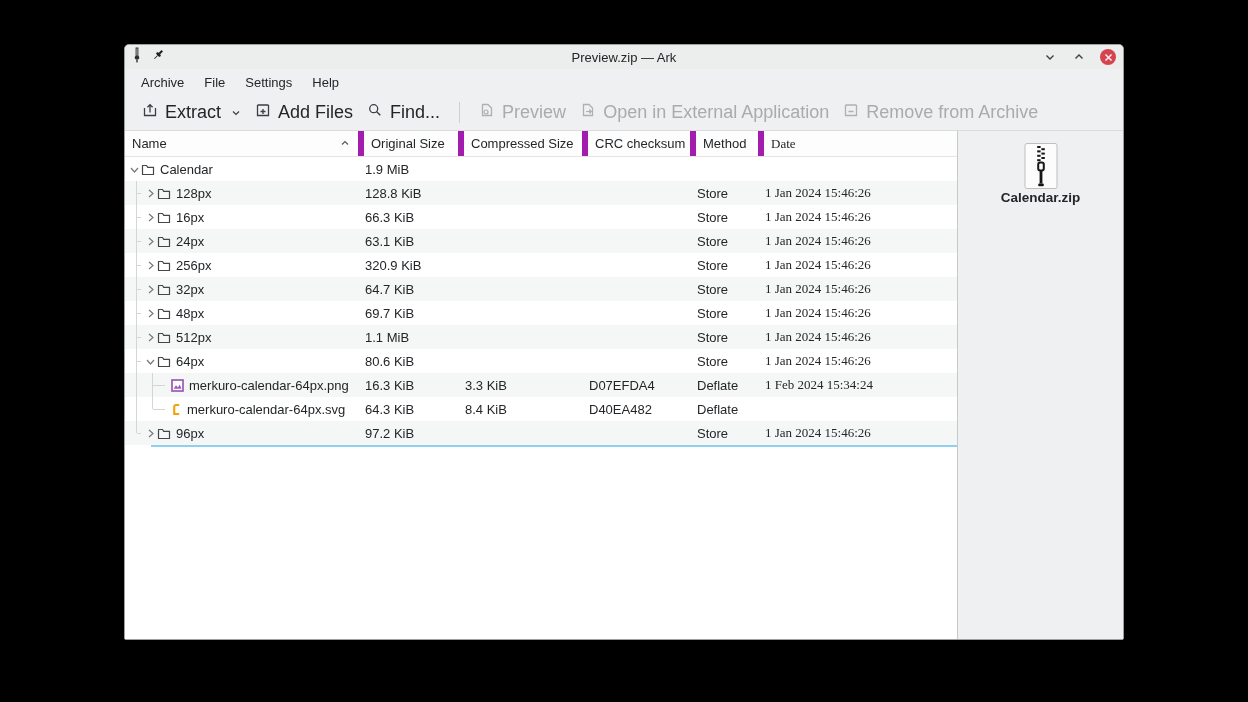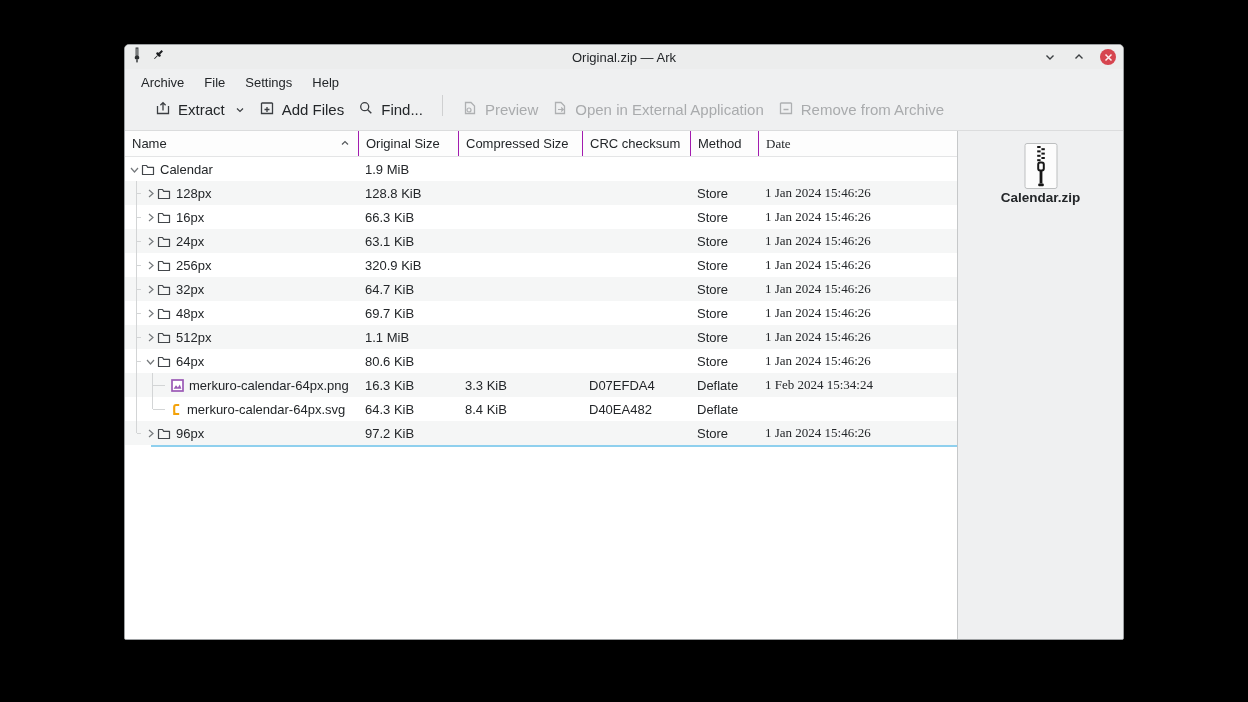--- a/index.html
+++ b/index.html
@@ -18,40 +18,40 @@
   .tb-controls{margin-left:auto;display:flex;align-items:center;gap:13px;z-index:2;}
   .ctl{display:flex;align-items:center;justify-content:center;width:16px;height:16px;cursor:default;}
   .close-btn{width:16px;height:16px;border-radius:50%;background:#d6454f;display:flex;
     align-items:center;justify-content:center;}
 
   
   .menubar{height:26px;flex:0 0 26px;display:flex;align-items:center;padding:0 6px;font-size:13px;color:#232629;}
   .menu-item{padding:3px 10px;border-radius:3px;}
 
   
-  .toolbar{height:36px;flex:0 0 36px;display:flex;align-items:flex-start;padding:0 23px;
-    border-bottom:1px solid #dbdcdd;font-size:15px;color:#232629;}
+  .toolbar{height:36px;flex:0 0 36px;display:flex;align-items:center;padding:0 10px;
+    border-bottom:1px solid #dbdcdd;font-size:18px;color:#232629;}
   .tbtn{display:flex;align-items:center;gap:7px;padding:5px 7px;border-radius:3px;white-space:nowrap;}
   .tbtn svg{flex:0 0 auto;}
   .tbtn.disabled{color:#a9abad;}
   .tsep{width:1px;height:21px;background:#cfd0d1;margin:0 12px;}
   .drop-chevron{margin-left:3px;display:flex;align-items:center;}
 
   
   .main{flex:1;display:flex;min-height:0;}
   .view{flex:1;background:#ffffff;position:relative;overflow:hidden;}
   .panel{flex:0 0 166px;background:#eff0f1;border-left:1px solid #c6c8c9;
     display:flex;flex-direction:column;align-items:center;padding-top:11px;}
   .panel-label{margin-top:0;font-size:13.5px;font-weight:700;color:#232629;}
 
   
   .hrow{height:26px;display:flex;border-bottom:1px solid #e4e5e6;background:#fdfdfd;
     font-size:13px;color:#232629;}
   .hcell{display:flex;align-items:center;padding-left:7px;white-space:nowrap;overflow:hidden;}
-  .hcell + .hcell{border-left:1px solid #a21caf;}
+  .hcell + .hcell{border-left:6px solid #a21caf;}
   .c0{width:233px;}.c1{width:100px;}.c2{width:124px;}.c3{width:108px;}.c4{width:68px;}.c5{flex:1;font-family:Liberation Serif, serif;}
   .hcell.c0{justify-content:space-between;padding-right:8px;}
 
   .row{height:24px;display:flex;font-size:13px;color:#232629;background:#fff;}
   .row.alt{background:#f5f6f6;}
   .cell{display:flex;align-items:center;padding-left:7px;white-space:nowrap;overflow:hidden;}
   .cell.c0{padding-left:2px;position:relative;}
   .indent{flex:0 0 auto;height:1px;}
   .twisty{width:14px;display:flex;align-items:center;justify-content:center;flex:0 0 14px;}
   .ricon{margin-right:5px;display:flex;align-items:center;flex:0 0 auto;}
@@ -79,21 +79,21 @@
       <span>
         <svg width="14" height="14" viewBox="0 0 14 14">
           <g transform="rotate(45 7 7)" fill="#1a1c1e">
             <rect x="6" y="1" width="2" height="4.2"></rect>
             <rect x="4.4" y="5" width="5.2" height="2.6" rx="1.1"></rect>
             <rect x="6.6" y="7.6" width="0.9" height="4.6"></rect>
           </g>
         </svg>
       </span>
     </div>
-    <div class="tb-title">Original.zip — Ark</div>
+    <div class="tb-title">Preview.zip — Ark</div>
     <div class="tb-controls">
       <span class="ctl">
         <svg width="12" height="12" viewBox="0 0 12 12">
             <path d="M2.5 4.5 L6 8 L9.5 4.5" fill="none" stroke="#3c4043" stroke-width="1.4"></path>
           </svg>
       </span>
       <span class="ctl">
         <svg width="12" height="12" viewBox="0 0 12 12">
             <path d="M2.5 7.5 L6 4 L9.5 7.5" fill="none" stroke="#3c4043" stroke-width="1.4"></path>
           </svg>

